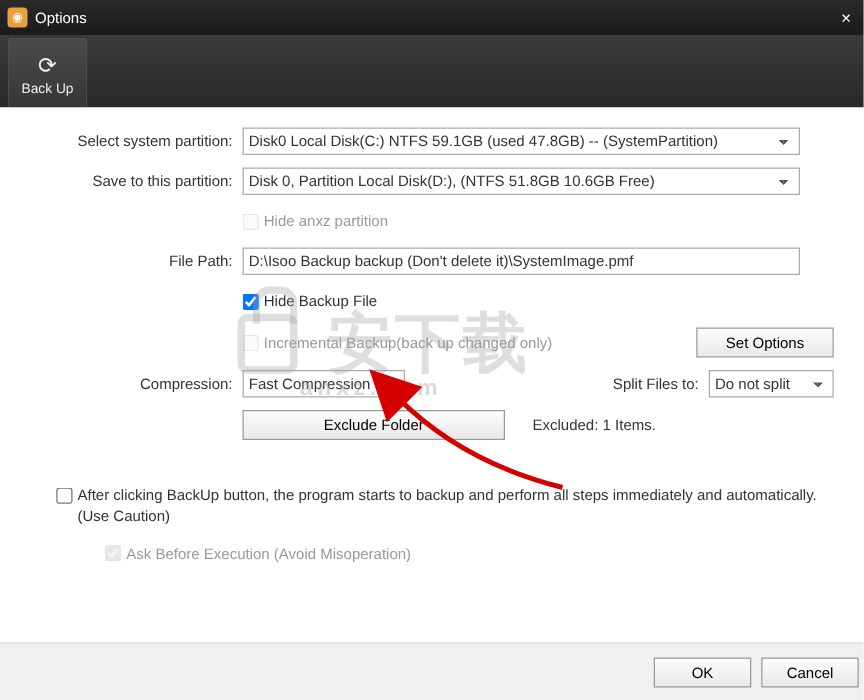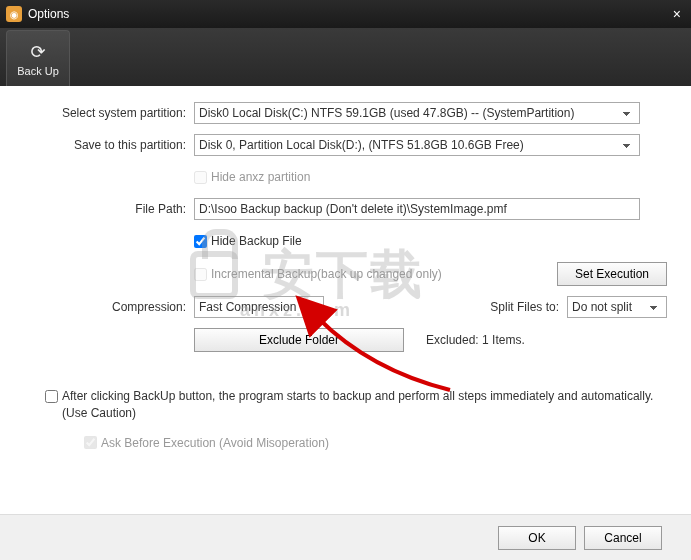--- a/index.html
+++ b/index.html
@@ -25,21 +25,21 @@
 .wide { width: 446px; }
 .narrow { width: 100px; }
 
 button.btn { height: 24px; padding: 0 14px; border: 1px solid #999; background: linear-gradient(#fdfdfd, #e8e8e8); font-size: 12px; cursor: pointer; min-width: 78px; }
 
 .checkbox-wrap { display: flex; align-items: center; gap: 4px; }
 input[type=checkbox] { width: 13px; height: 13px; }
 .disabled { color: #999; }
 .disabled input[type=checkbox] { opacity: 0.55; }
 
-.footer { position: absolute; bottom: 0; left: 0; right: 0; height: 46px; background: #f0f0f0; border-top: 1px solid #ddd; display: flex; align-items: center; justify-content: flex-end; padding: 0 29px; gap: 8px; }
+.footer { position: absolute; bottom: 0; left: 0; right: 0; height: 46px; background: #f0f0f0; border-top: 1px solid #ddd; display: flex; align-items: center; justify-content: flex-end; padding: 0 4px; gap: 8px; }
 
 .watermark { position: absolute; top: 240px; left: 190px; font-size: 52px; color: rgba(160,160,160,0.35); font-weight: bold; letter-spacing: 2px; pointer-events: none; z-index: 2; display: flex; align-items: center; gap: 16px; }
 .watermark .lock { width: 48px; height: 48px; border: 6px solid rgba(160,160,160,0.35); border-radius: 8px; margin-right: 8px; position: relative; }
 .watermark .lock::before { content: ''; position: absolute; top: -28px; left: 6px; width: 24px; height: 24px; border: 6px solid rgba(160,160,160,0.35); border-bottom: none; border-radius: 14px 14px 0 0; }
 .domain { position: absolute; top: 300px; left: 240px; font-size: 18px; color: rgba(160,160,160,0.4); letter-spacing: 4px; pointer-events: none; z-index: 2; font-weight: bold; }
 
 .arrow { position: absolute; top: 310px; left: 310px; z-index: 3; pointer-events: none; }
 .arrow svg { overflow: visible; }
 </style>
 </head>
@@ -105,21 +105,21 @@
     </div>
   </div>
 
   <div class="row">
     <div class="label-col"></div>
     <div class="field-col" style="justify-content:space-between;">
       <label class="checkbox-wrap disabled">
         <input type="checkbox" disabled="" style="">
         <span>Incremental Backup(back up changed only)</span>
       </label>
-      <button class="btn" style="min-width:110px;">Set Execution</button>
+      <button class="btn" style="min-width:110px;">Set Options</button>
     </div>
   </div>
 
   <div class="row">
     <div class="label-col">Compression:</div>
     <div class="field-col">
       <select class="narrow" style="width:130px;">
         <option>Fast Compression</option>
       </select>
       <div style="flex:1;"></div>

